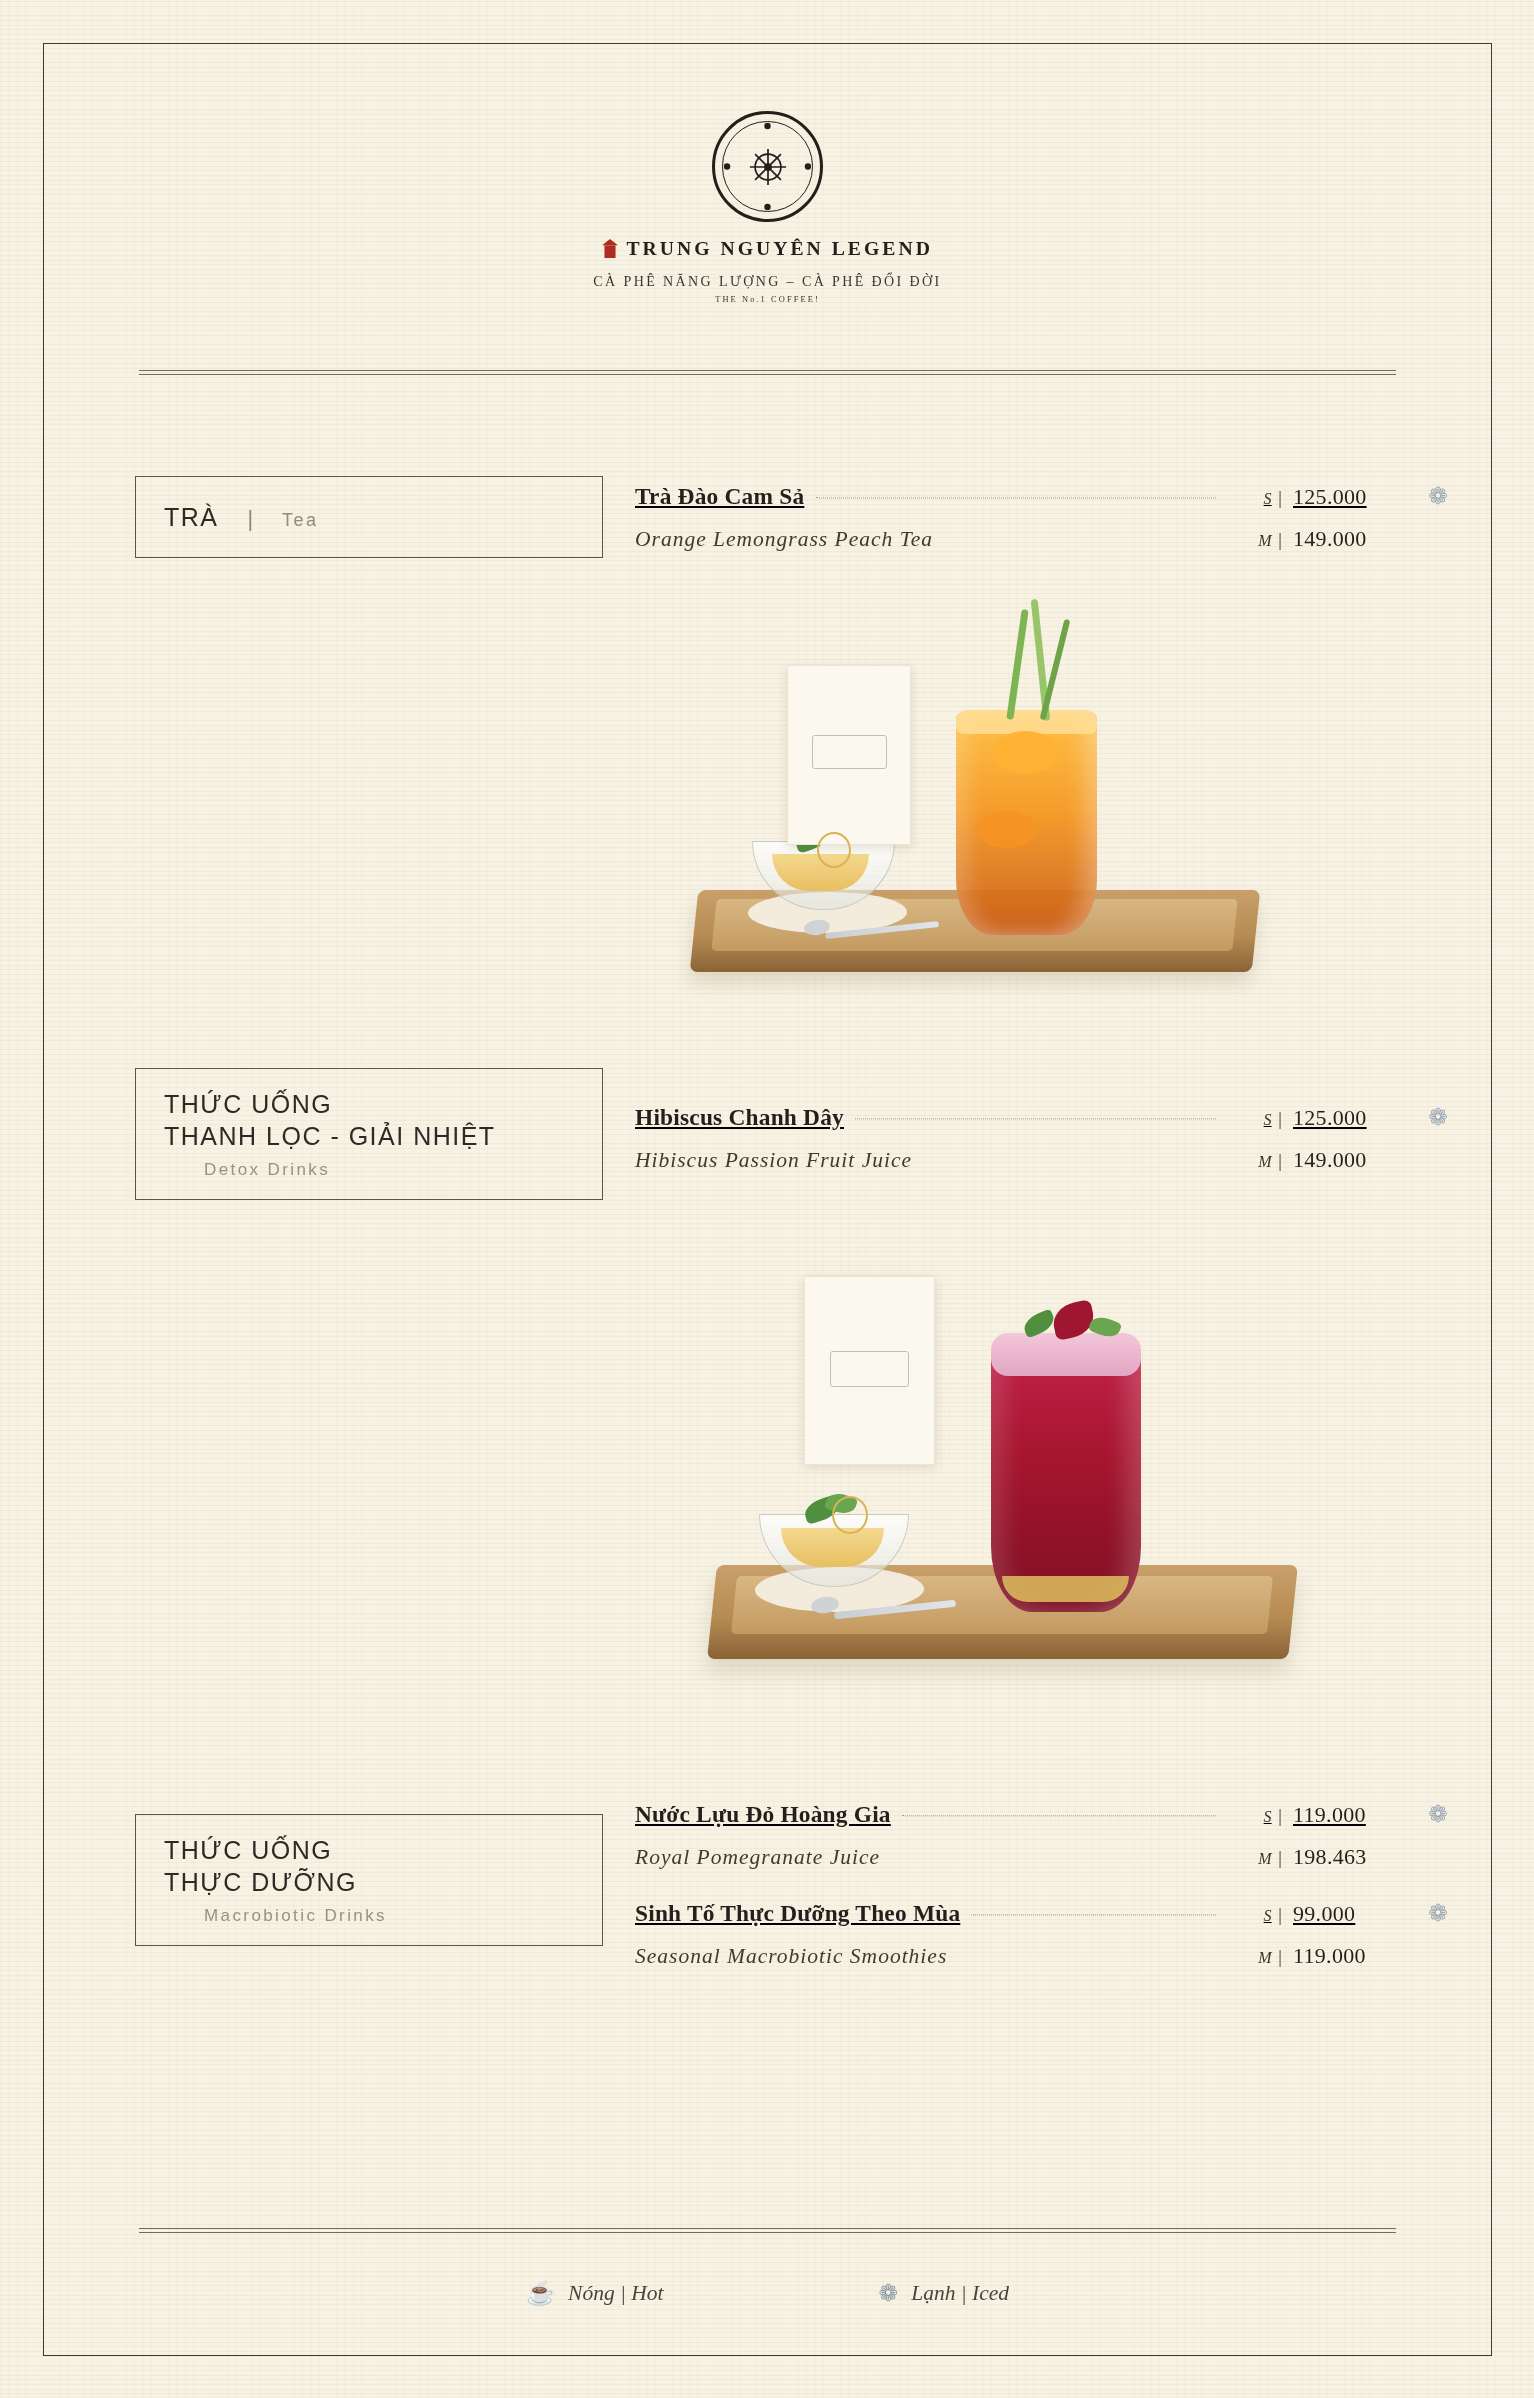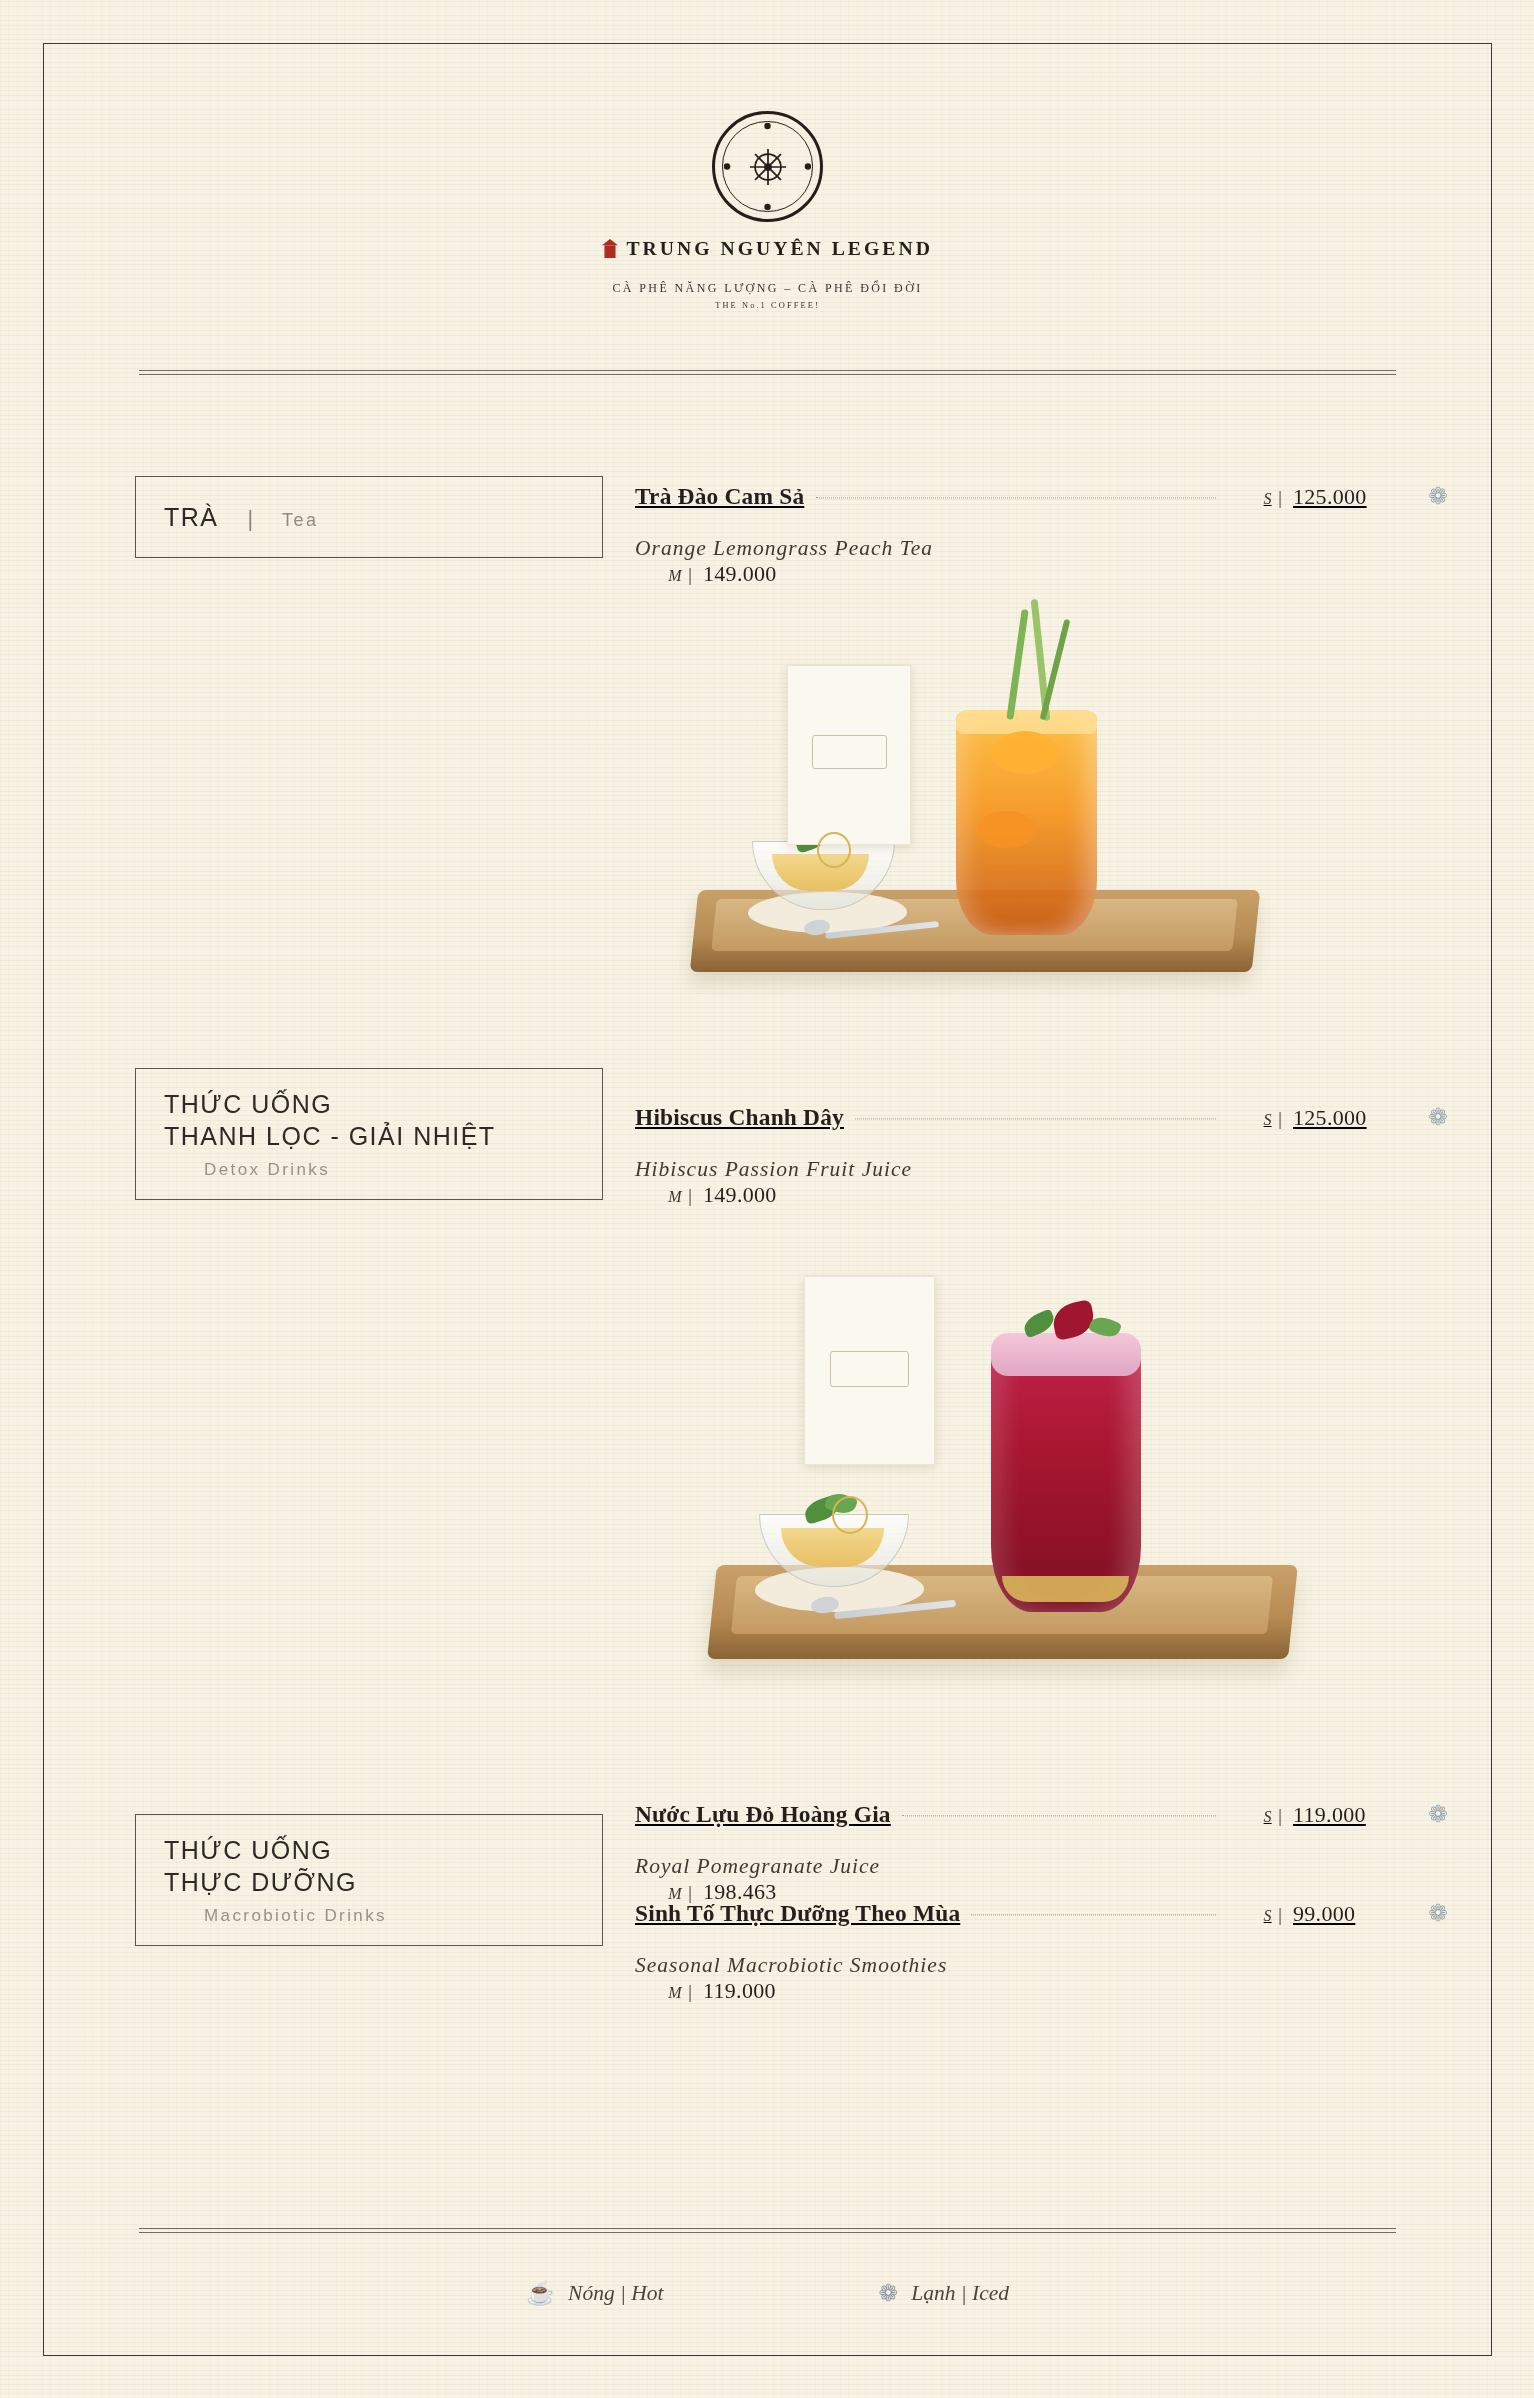--- a/index.html
+++ b/index.html
@@ -82,22 +82,22 @@
     justify-content: center;
     gap: 8.4px;
   }
   .logo-house {
     display: inline-block;
     width: 16px;
     height: 19px;
     position: relative;
   }
   .logo-tagline {
-    margin-top: 21px;
-    font-size: 12px;
+    margin-top: 14px;
+    font-size: 14px;
     letter-spacing: 2.4px;
     color: #3a3531;
     font-family: "Liberation Serif", serif;
   }
   .logo-sub {
     margin-top: 4.7px;
     font-size: 8.4px;
     letter-spacing: 2.1px;
     color: #3a3531;
     font-family: Liberation Serif, serif;
@@ -229,22 +229,21 @@
     font-family: "Liberation Serif", serif;
     font-size: 22px;
     color: #241f1c;
     width: 101px;
     text-align: left;
     letter-spacing: 0.3px;
   }
   .second-line {
     display: flex;
     align-items: baseline;
-    margin-top: 20px;
-    flex-direction: column;
+    margin-top: 11px;
   }
   .second-line .spacer { flex: 1; }
   .snow {
     position: absolute;
     right: -58px;
     width: 28px;
     text-align: center;
     color: #9aa8b4;
     font-size: 23.4px;
     line-height: 1;

